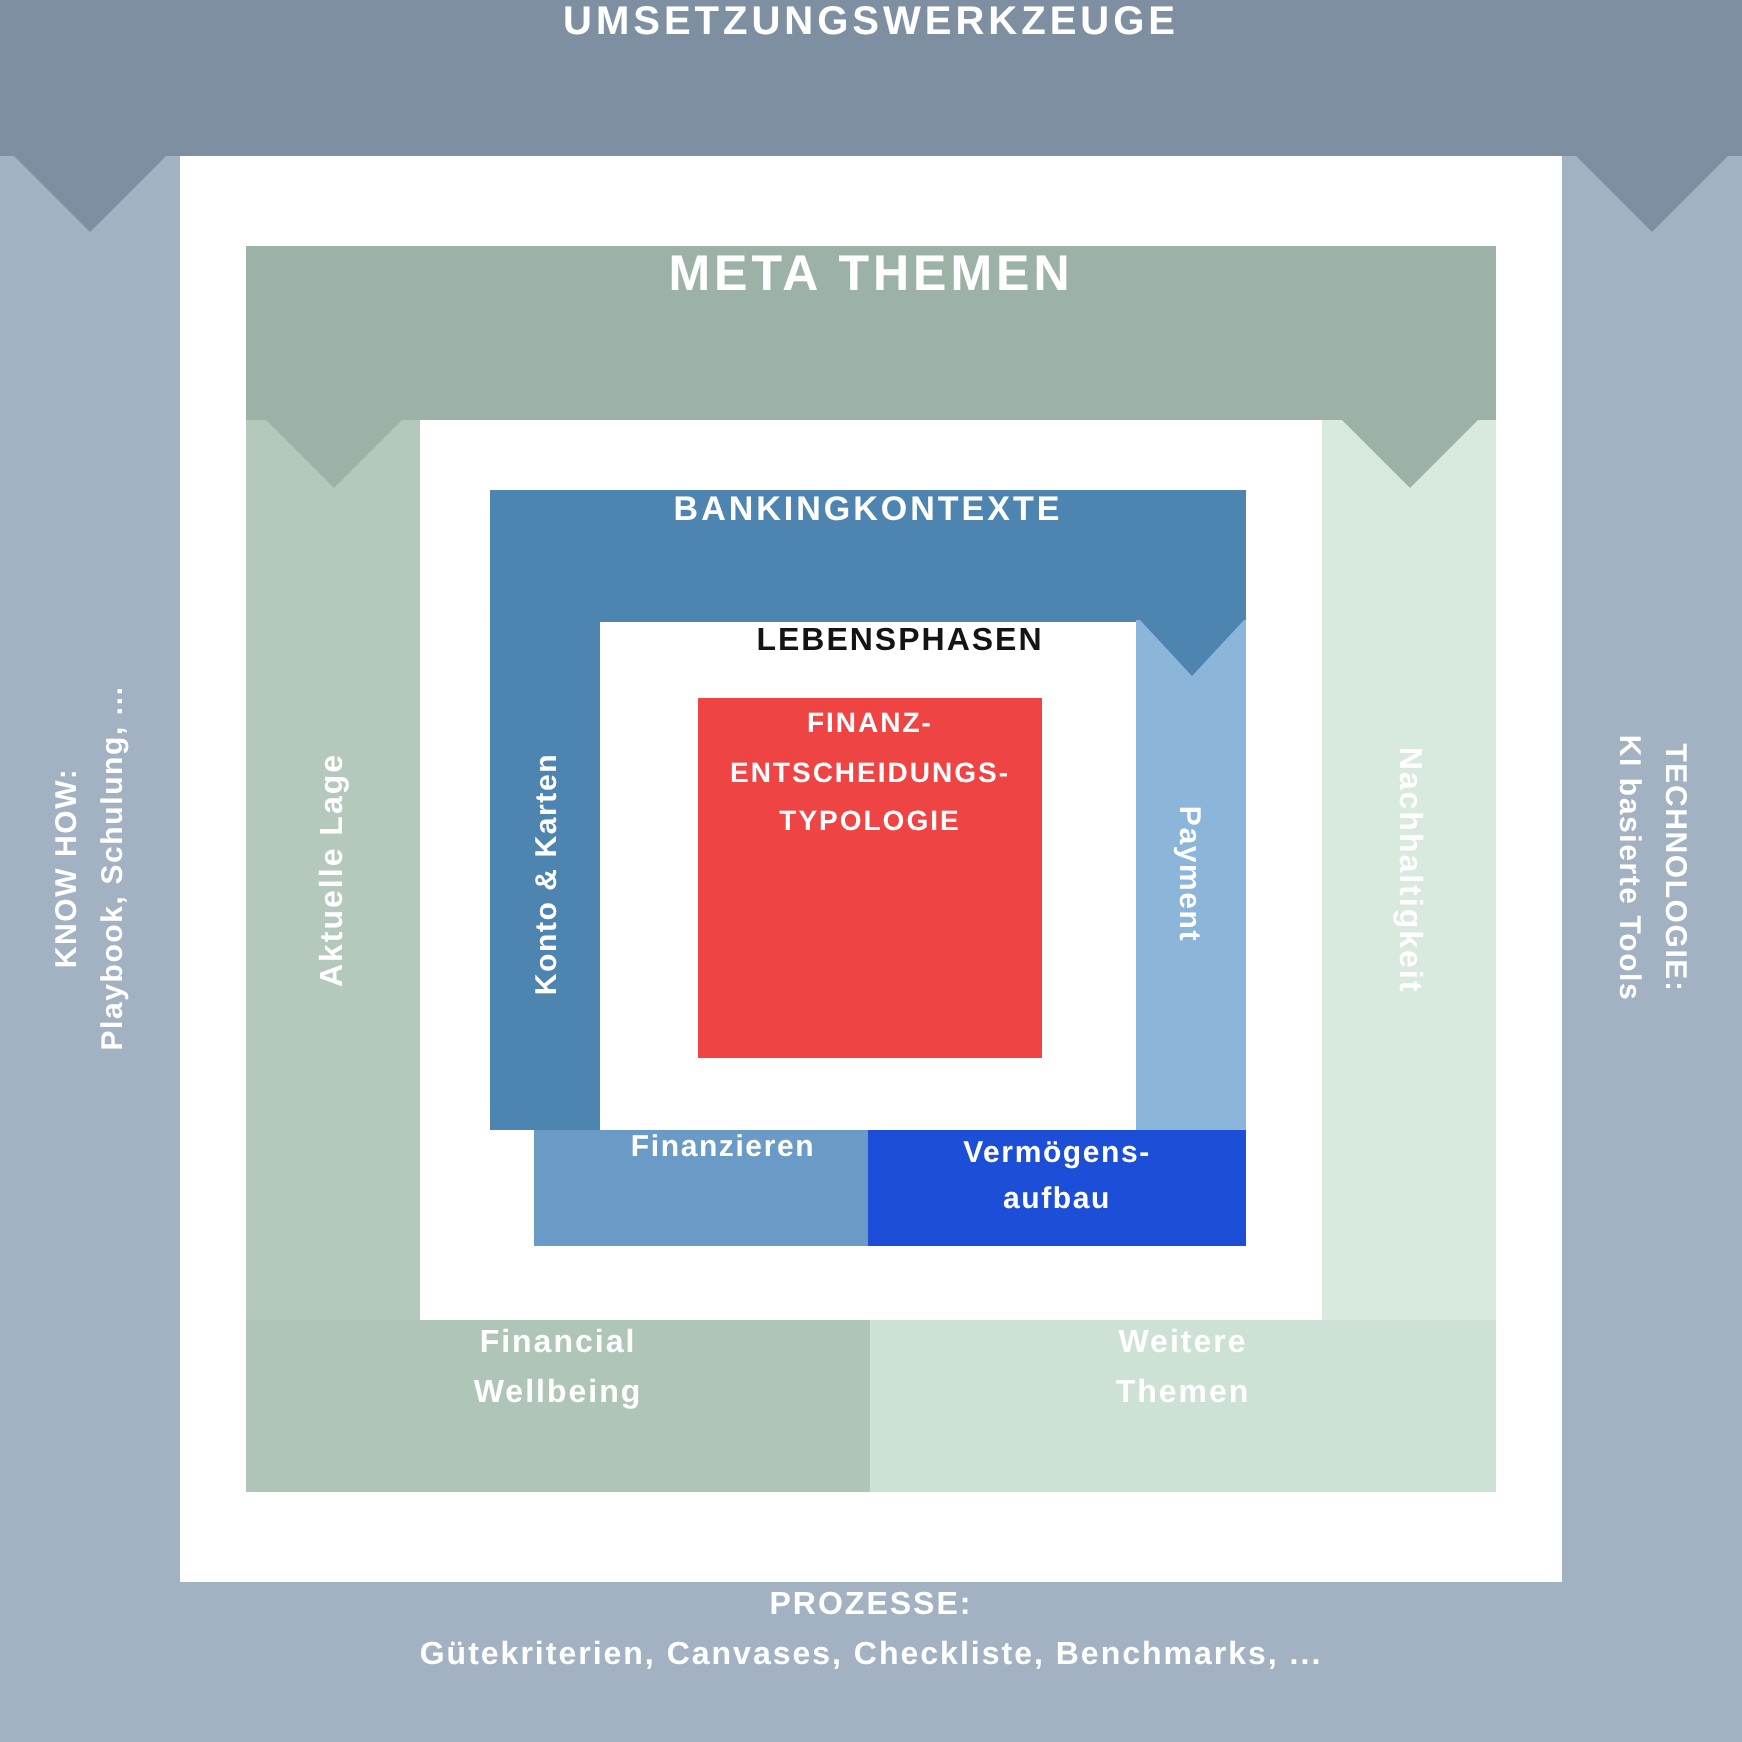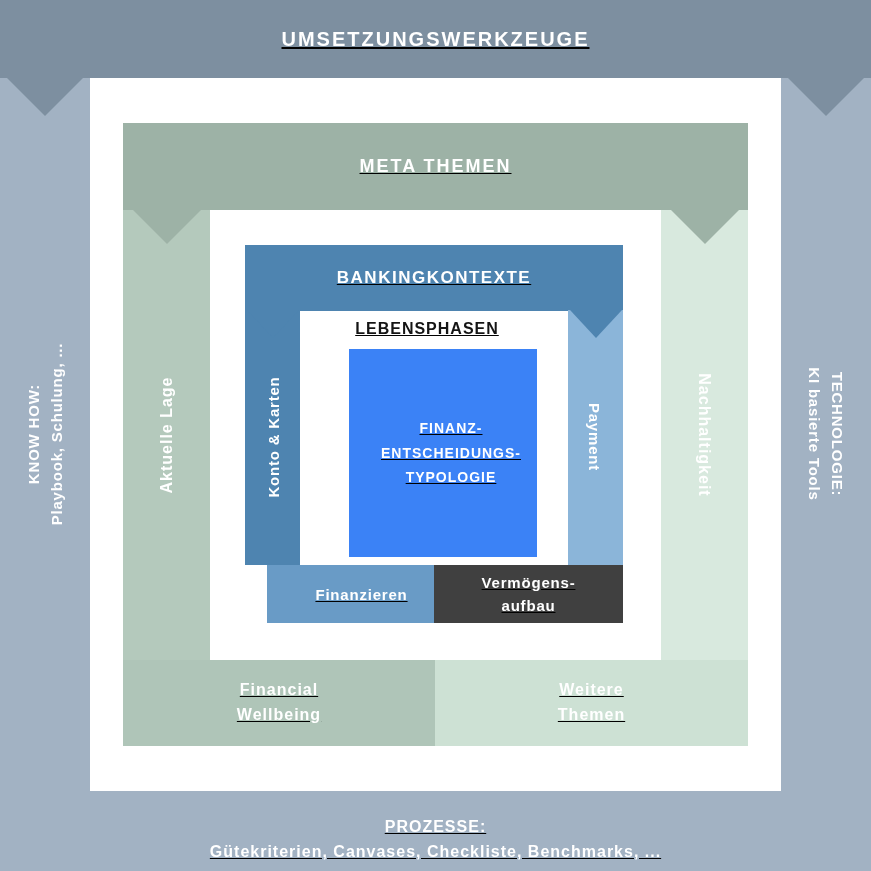--- a/index.html
+++ b/index.html
@@ -1,25 +1,25 @@
 <!DOCTYPE html>
 <html><head>
 <meta charset="utf-8">
 <style>
   html,body{margin:0;padding:0;background:#ffffff;}
   #stage{
     position:relative;width:871px;height:871px;background:#ffffff;
     font-family:"Liberation Sans",sans-serif;overflow:hidden;
   }
-  .band{position:absolute;display:flex;align-items:center;justify-content:center;text-decoration:underline;}
+  .band{position:absolute;display:flex;justify-content:center;}
   .lbl{color:#ffffff;font-weight:700;text-align:center;white-space:pre-line;}
   .dark{color:#141414;}
   .lh{line-height:1.55;}
   .fs-xl{font-size:20px;letter-spacing:2px;}
-  .fs-lg{font-size:18px;letter-spacing:2px;}
+  .fs-lg{font-size:25px;letter-spacing:2px;}
   .fs-bank{font-size:17px;letter-spacing:1.5px;}
   .fs-md{font-size:16px;letter-spacing:1px;}
   .fs-sm{font-size:15px;letter-spacing:0.8px;}
   .fs-core{font-size:14px;letter-spacing:1px;line-height:1.75;}
 
   
   .outer-top{left:0;top:0;width:871px;height:78px;background:#7d8fa0;}
   .outer-left{left:0;top:78px;width:90px;height:713px;background:#a2b2c3;}
   .outer-right{left:781px;top:78px;width:90px;height:713px;background:#a2b2c3;}
   .outer-bottom{left:0;top:791px;width:871px;height:98px;background:#a2b2c3;}
@@ -29,25 +29,25 @@
   .meta-left{left:123px;top:210px;width:87px;height:450px;background:#b4c9bc;}
   .meta-right{left:661px;top:210px;width:87px;height:450px;background:#d8e9de;}
   .meta-bl{left:123px;top:660px;width:312px;height:86px;background:#afc5b8;}
   .meta-br{left:435px;top:660px;width:313px;height:86px;background:#cde1d4;}
 
   
   .bank-top{left:245px;top:245px;width:378px;height:66px;background:#4e84b0;}
   .bank-left{left:245px;top:310px;width:55px;height:255px;background:#4e84b0;}
   .bank-right{left:568px;top:310px;width:55px;height:255px;background:#8bb5d9;}
   .bank-bl{left:245px;top:565px;width:189px;height:58px;background:#699bc6;margin-left:22px;}
-  .bank-br{left:434px;top:565px;width:189px;height:58px;background:#404040;}
+  .bank-br{left:434px;top:565px;width:189px;height:58px;background:#1d4ed8;}
 
   
-  .lebens{left:293px;top:312px;width:268px;height:34px;}
-  .core{left:349px;top:349px;width:172px;height:208px;background:#3b82f6;padding-left:16px;}
+  .lebens{left:316px;top:312px;width:268px;height:34px;}
+  .core{left:349px;top:349px;width:172px;height:180px;background:#ef4444;}
 
   
   .chev{position:absolute;width:0;height:0;}
   .chev-o-l{left:7px;top:78px;border-left:38px solid transparent;border-right:38px solid transparent;border-top:38px solid #7d8fa0;}
   .chev-o-r{left:788px;top:78px;border-left:38px solid transparent;border-right:38px solid transparent;border-top:38px solid #7d8fa0;}
   .chev-m-l{left:133px;top:210px;border-left:34px solid transparent;border-right:34px solid transparent;border-top:34px solid #9db2a6;}
   .chev-m-r{left:671px;top:210px;border-left:34px solid transparent;border-right:34px solid transparent;border-top:34px solid #9db2a6;}
   .chev-b-l{left:247px;top:310px;border-left:26px solid transparent;border-right:26px solid transparent;border-top:28px solid #4e84b0;}
   .chev-b-r{left:570px;top:310px;border-left:26px solid transparent;border-right:26px solid transparent;border-top:28px solid #4e84b0;}
 

